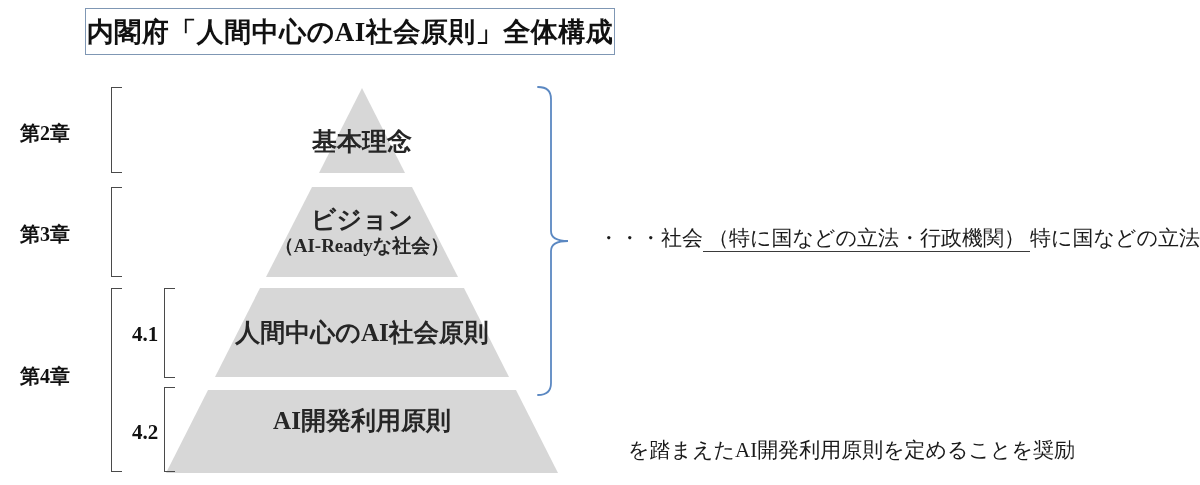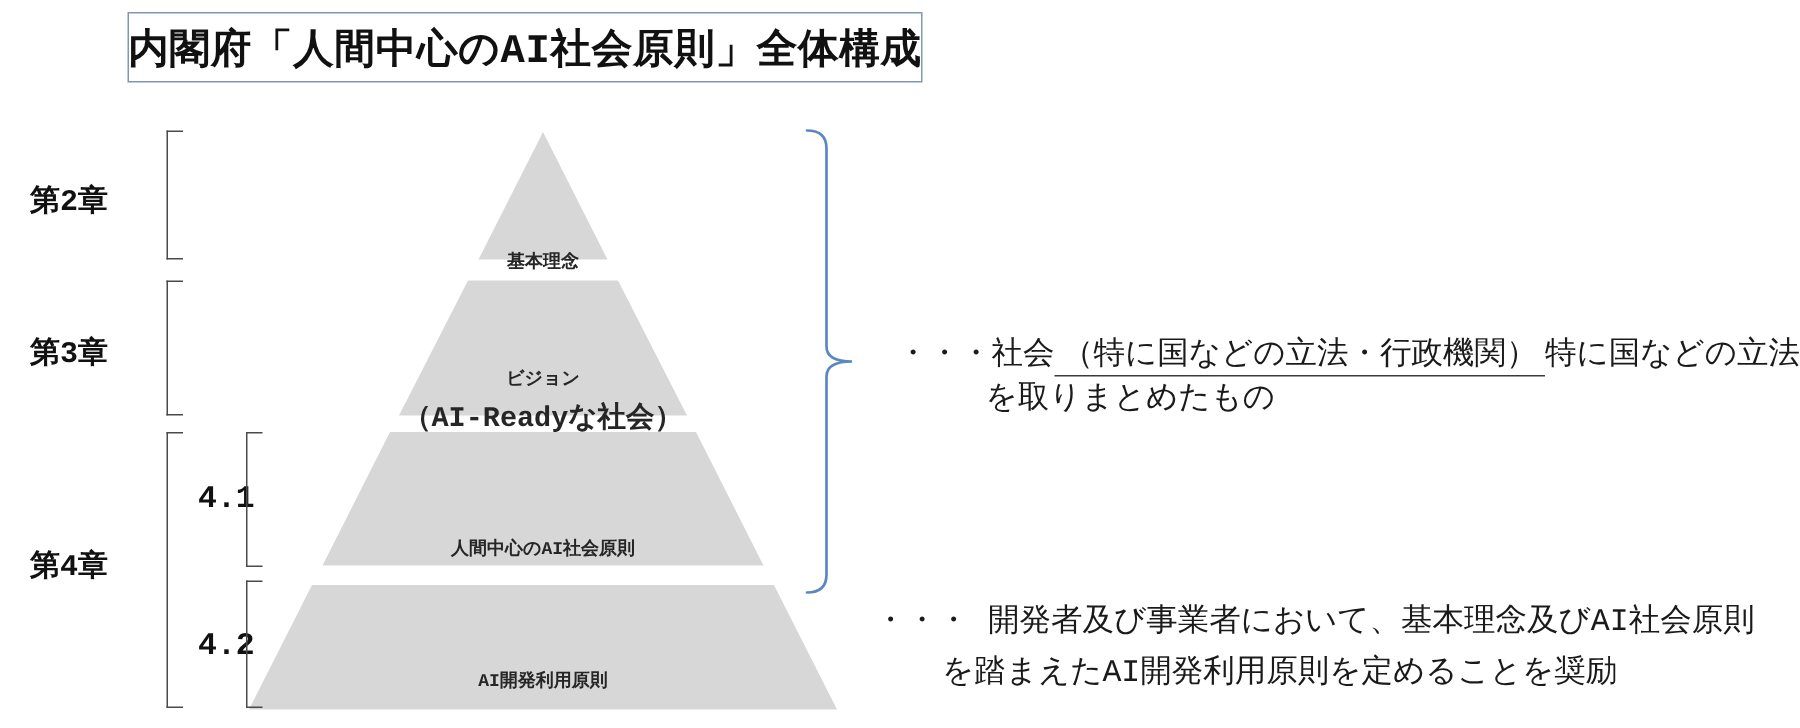--- a/index.html
+++ b/index.html
@@ -1,18 +1,18 @@
 <!DOCTYPE html>
 <html lang="ja"><head>
 <meta charset="utf-8">
 <style>
   html,body{margin:0;padding:0;background:#ffffff;}
   .stage{
     position:relative;width:1200px;height:485px;background:#ffffff;
-    font-family:Liberation Mono, monospace;color:#1a1a1a;overflow:hidden;
+    font-family:Liberation Serif, serif;color:#1a1a1a;overflow:hidden;
   }
   
   .title-box{
     position:absolute;left:85px;top:8px;width:530px;height:47px;
     border:1.6px solid #7f97b4;display:flex;align-items:center;justify-content:center;
     box-sizing:border-box;
   }
   .title-box .t{font-size:27px;font-weight:bold;letter-spacing:0.5px;white-space:nowrap;color:#111;}
 
   
@@ -27,21 +27,21 @@
 
   
   .pyr-svg{position:absolute;left:0;top:0;}
   .brace-svg{position:absolute;left:0;top:0;}
 
   
   .lvl-text{
     position:absolute;left:142px;width:440px;text-align:center;
     font-weight:bold;color:#262626;line-height:26px;white-space:nowrap;
   }
-  .lvl-text .l1{font-size:12px;margin-top:33px;}
+  .lvl-text .l1{font-size:25px;}
   .lvl-text .l2{font-size:19px;}
   .lvl4 .l2{font-size:18px;}
 
   
   .annot{position:absolute;font-size:21px;color:#1a1a1a;white-space:nowrap;line-height:28px;}
   .annot .u{border-bottom:1.7px solid #3a3a3a;padding:0 5px 1px 5px;text-align:center;}
 </style>
 </head>
 <body>
 
@@ -85,18 +85,16 @@
   <div class="bracket" style="left:164px;top:288px;height:90px;"></div>
   <div class="bracket" style="left:164px;top:387px;height:85px;"></div>
 
   <svg class="brace-svg" width="600" height="485" viewBox="0 0 600 485">
     <path d="M538,87 Q551,87 551,99 L551,231 Q551,241 568,241 Q551,241 551,251 L551,383 Q551,395 538,395" fill="none" stroke-width="1.8" stroke-linecap="round" stroke="#5b88c2"></path>
   </svg>
 
   <div class="annot" style="left:598px;top:224px;">
     <span>・・・社会</span><span class="u">（特に国などの立法・行政機関）</span><span>特に国などの立法</span>
   </div>
-  <div class="annot" style="left:657px;top:253px;">を取りまとめたもの</div>
 
-  <div class="annot" style="left:583px;top:402px;">・・・ 開発者及び事業者において、基本理念及びAI社会原則</div>
   <div class="annot" style="left:628px;top:436px;">を踏まえたAI開発利用原則を定めることを奨励</div>
 
 </div>
 
 </body></html>

